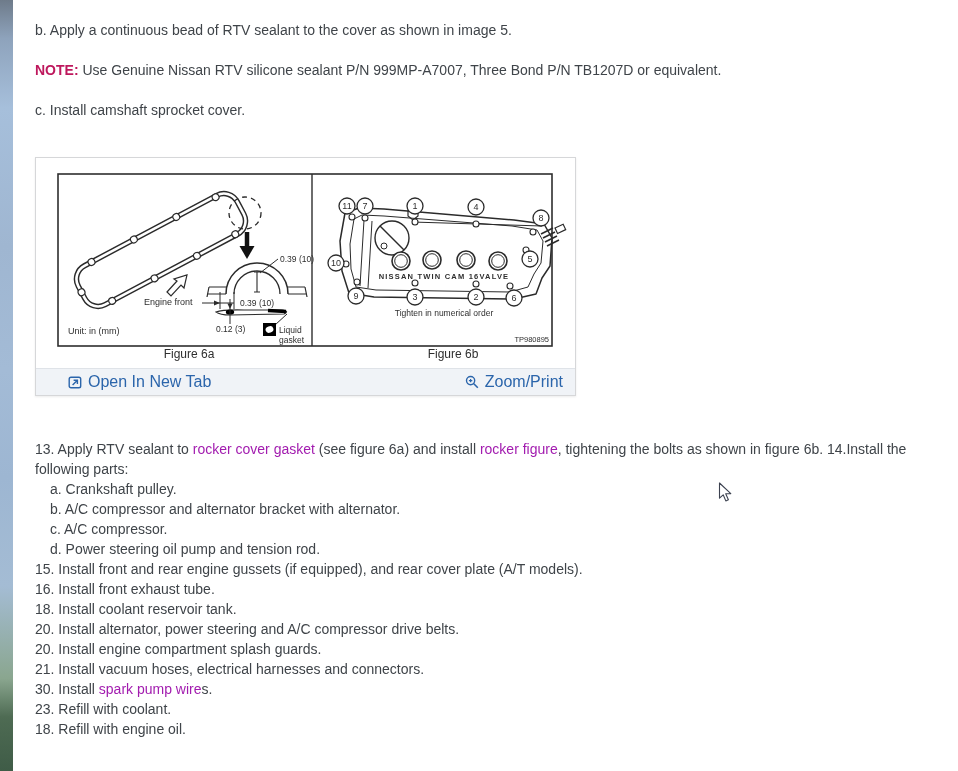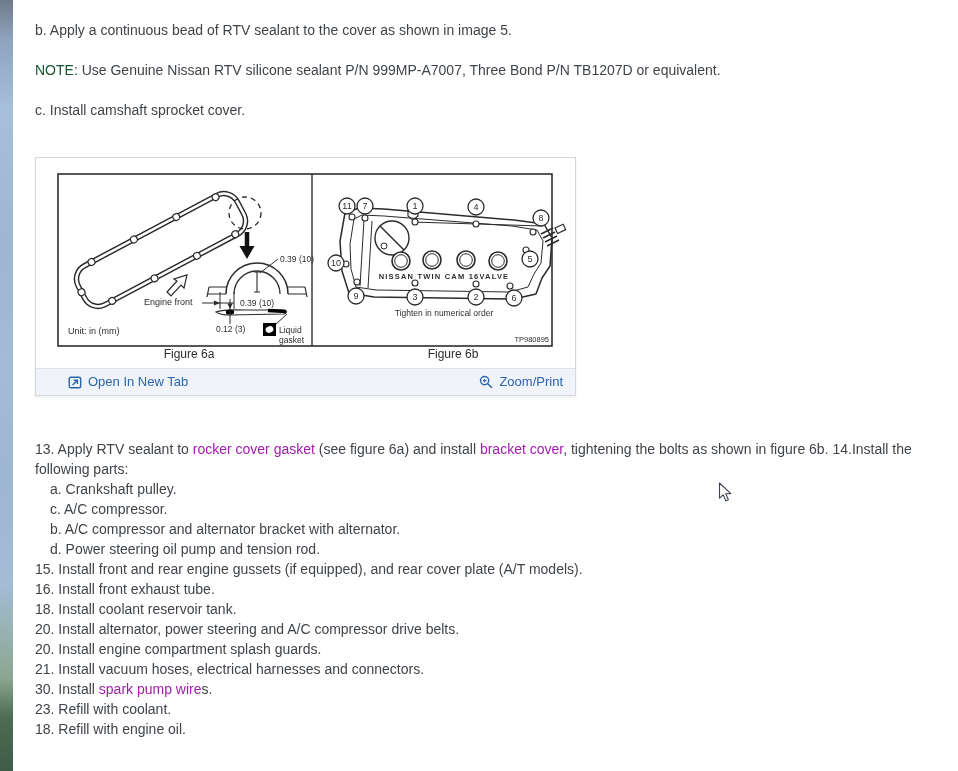--- a/index.html
+++ b/index.html
@@ -35,37 +35,37 @@
   }
   
   .content{
     position:absolute;left:13px;top:0;width:952px;height:771px;
     background:#fff;box-sizing:border-box;
     padding:20px 20px 0 22px;
     color:#3f4449;font-size:14px;line-height:20px;
   }
   .para{margin:0 0 20px 0;}
   .para.last-intro{margin-bottom:4px;}
-  .bold{font-weight:normal;color:#14532d;}
+  .bold{font-weight:bold;color:#be185d;}
   a.doclink{color:#a21caf;text-decoration:none;cursor:pointer;}
   
   .figure-widget{
     margin-top:37px;width:541px;box-sizing:border-box;
     border:1px solid #d6d7d9;background:#fff;
     box-shadow:0 1px 2px rgba(0,0,0,0.08);
   }
   .figure-image{padding:8px 8px 0 8px;}
   .figure-toolbar{
     height:27px;background:#f0f3f7;border-top:1px solid #dfe3e8;
     display:flex;align-items:center;justify-content:space-between;
     padding:0 12px;box-sizing:border-box;
   }
   .toolbar-link{
     display:flex;align-items:center;gap:6px;
-    color:#2b65ab;font-size:13px;text-decoration:none;cursor:pointer;padding-left:20px;
+    color:#2b65ab;font-size:16px;text-decoration:none;cursor:pointer;padding-left:20px;
   }
   .toolbar-link svg{display:block;}
   
   .steps{margin-top:43px;}
   .steps p{margin:0;}
   .steps p.sub{padding-left:15px;}
   svg text{font-family:"Liberation Sans", sans-serif;fill:#2e2e2e;}
   .cursor{position:absolute;left:718px;top:482px;width:14px;height:21px;}
 </style>
 </head>
@@ -249,24 +249,24 @@
           <circle cx="5.6" cy="5.6" r="4.1" fill="none" stroke="#2b65ab" stroke-width="1.4"></circle>
           <line x1="8.8" y1="8.8" x2="12.8" y2="12.8" stroke="#2b65ab" stroke-width="1.6"></line>
           <path d="M5.6,3.9 L5.6,7.3 M3.9,5.6 L7.3,5.6" stroke="#2b65ab" stroke-width="1.2"></path>
         </svg>
         <span>Zoom/Print</span>
       </a>
     </div>
   </div>
 
   <div class="steps">
-    <p><span>13. Apply RTV sealant to </span><a class="doclink">rocker cover gasket</a><span> (see figure 6a) and install </span><a class="doclink">bracket cover</a><span>, tightening the bolts as shown in figure 6b. 14.Install the following parts:</span></p>
+    <p><span>13. Apply RTV sealant to </span><a class="doclink">rocker cover gasket</a><span> (see figure 6a) and install </span><a class="doclink">rocker figure</a><span>, tightening the bolts as shown in figure 6b. 14.Install the following parts:</span></p>
     <p class="sub">a. Crankshaft pulley.</p>
+    <p class="sub">b. A/C compressor and alternator bracket with alternator.</p>
     <p class="sub">c. A/C compressor.</p>
-    <p class="sub">b. A/C compressor and alternator bracket with alternator.</p>
     <p class="sub">d. Power steering oil pump and tension rod.</p>
     <p>15. Install front and rear engine gussets (if equipped), and rear cover plate (A/T models).</p>
     <p>16. Install front exhaust tube.</p>
     <p>18. Install coolant reservoir tank.</p>
     <p>20. Install alternator, power steering and A/C compressor drive belts.</p>
     <p>20. Install engine compartment splash guards.</p>
     <p>21. Install vacuum hoses, electrical harnesses and connectors.</p>
     <p><span>30. Install </span><a class="doclink">spark pump wire</a><span>s.</span></p>
     <p>23. Refill with coolant.</p>
     <p>18. Refill with engine oil.</p>

